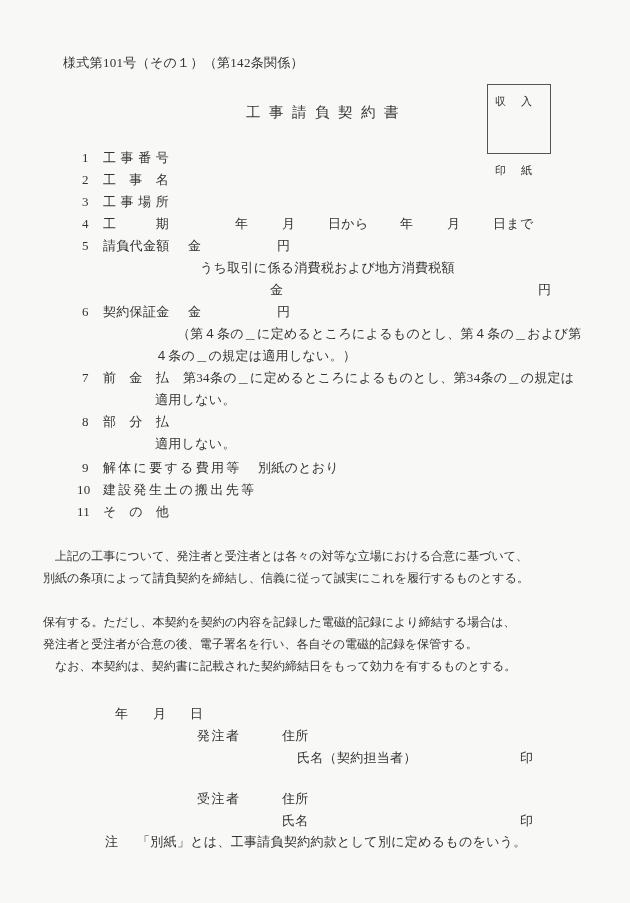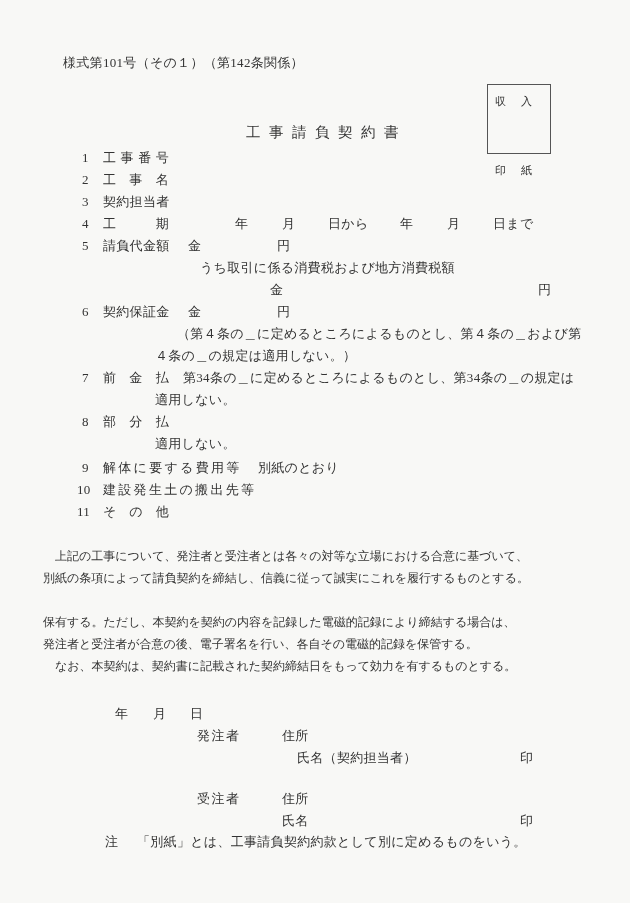--- a/index.html
+++ b/index.html
@@ -22,35 +22,35 @@
     border:1px solid #555;background:transparent;
   }
   .stamp span{position:absolute;font-size:11px;letter-spacing:15px;white-space:pre;}
 </style>
 </head>
 <body>
 
 <div class="page">
 
   <span class="t" style="left:63px;top:55px;">様式第101号（その１）（第142条関係）</span>
-  <span class="title" style="left:246px;top:103px;margin-top:20px;">工事請負契約書</span>
+  <span class="title" style="left:246px;top:103px;">工事請負契約書</span>
 
   <div class="stamp">
     <span style="left:7px;top:9px;">収入</span>
     <span style="left:7px;top:34px;margin-top:44px;">印紙</span>
   </div>
 
   <span class="t" style="left:82px;top:150px;">1</span>
   <span class="t" style="left:103px;top:150px;"><span class="jl">工事番号</span></span>
 
   <span class="t" style="left:82px;top:172px;">2</span>
   <span class="t" style="left:103px;top:172px;"><span class="jl">工事名</span></span>
 
   <span class="t" style="left:82px;top:194px;">3</span>
-  <span class="t" style="left:103px;top:194px;"><span class="jl">契約担当者</span></span>
+  <span class="t" style="left:103px;top:194px;"><span class="jl">工事場所</span></span>
 
   <span class="t" style="left:82px;top:216px;">4</span>
   <span class="t" style="left:103px;top:216px;"><span class="jl">工期</span></span>
   <span class="t" style="left:235px;top:216px;">年</span>
   <span class="t" style="left:282px;top:216px;">月</span>
   <span class="t" style="left:328px;top:216px;">日から</span>
   <span class="t" style="left:400px;top:216px;">年</span>
   <span class="t" style="left:447px;top:216px;">月</span>
   <span class="t" style="left:493px;top:216px;">日まで</span>
 

